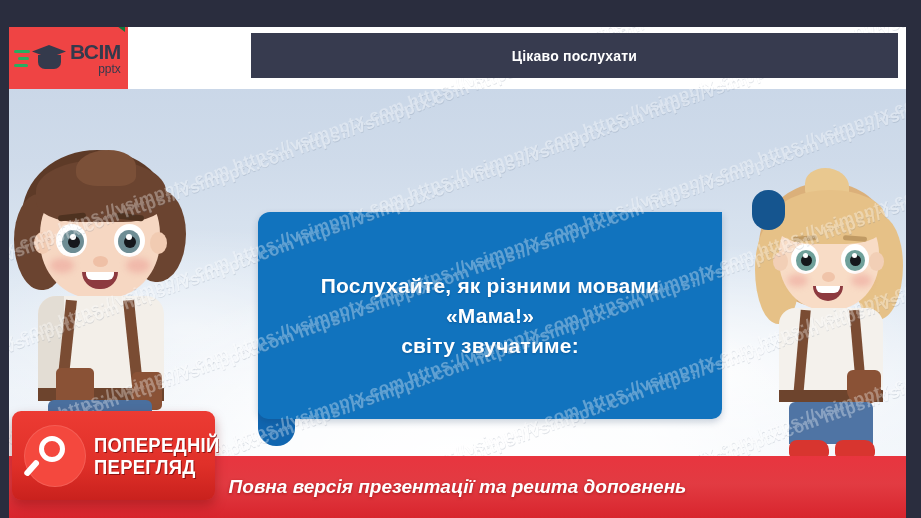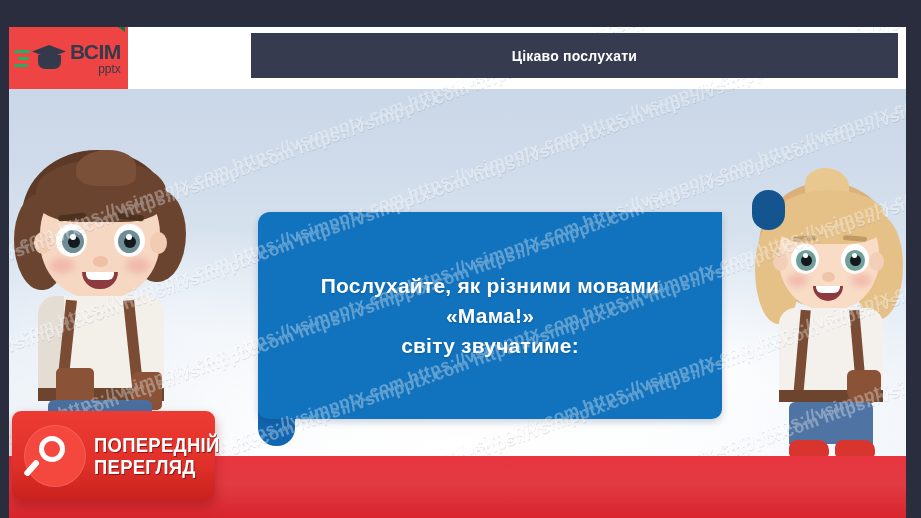--- a/index.html
+++ b/index.html
@@ -415,20 +415,21 @@
     </span>
     <span class="logo-text">
       <span class="big">ВСІМ</span>
       <span class="small">pptx</span>
     </span>
   </div>
 
   <div class="date-fold"></div>
 
   <div class="bottom-bar">
+    <span class="bline">Повна версія презентації та решта доповнень</span>
   </div>
 
   <div class="preview-badge">
     <span class="mag-circle">
       <span class="mag-glass"></span>
       <span class="mag-handle"></span>
     </span>
     <span class="preview-text">
       <span>ПОПЕРЕДНІЙ</span>
       <span>ПЕРЕГЛЯД</span>

